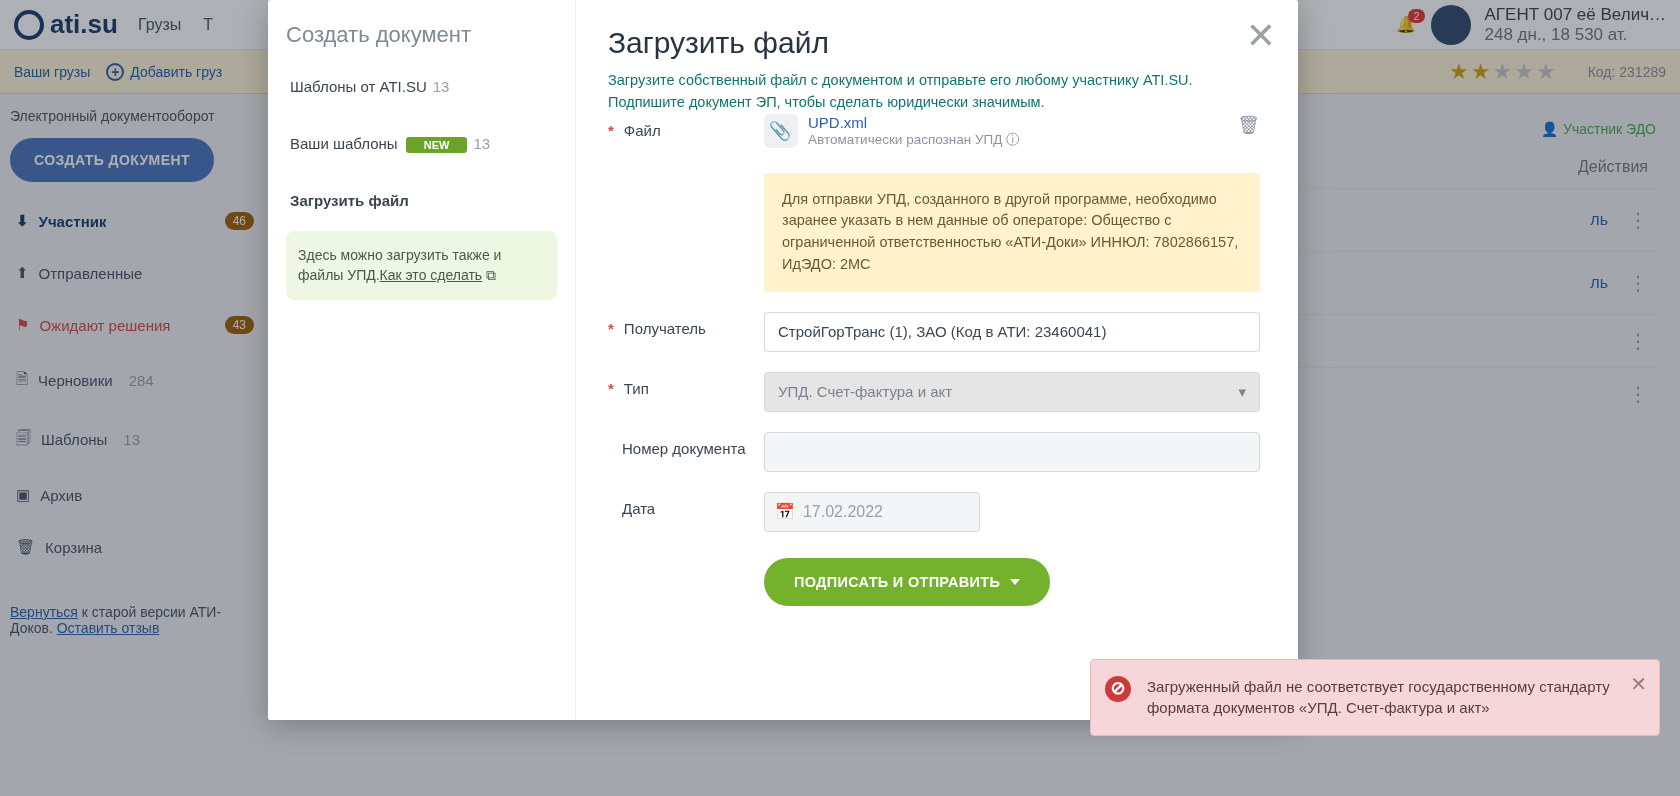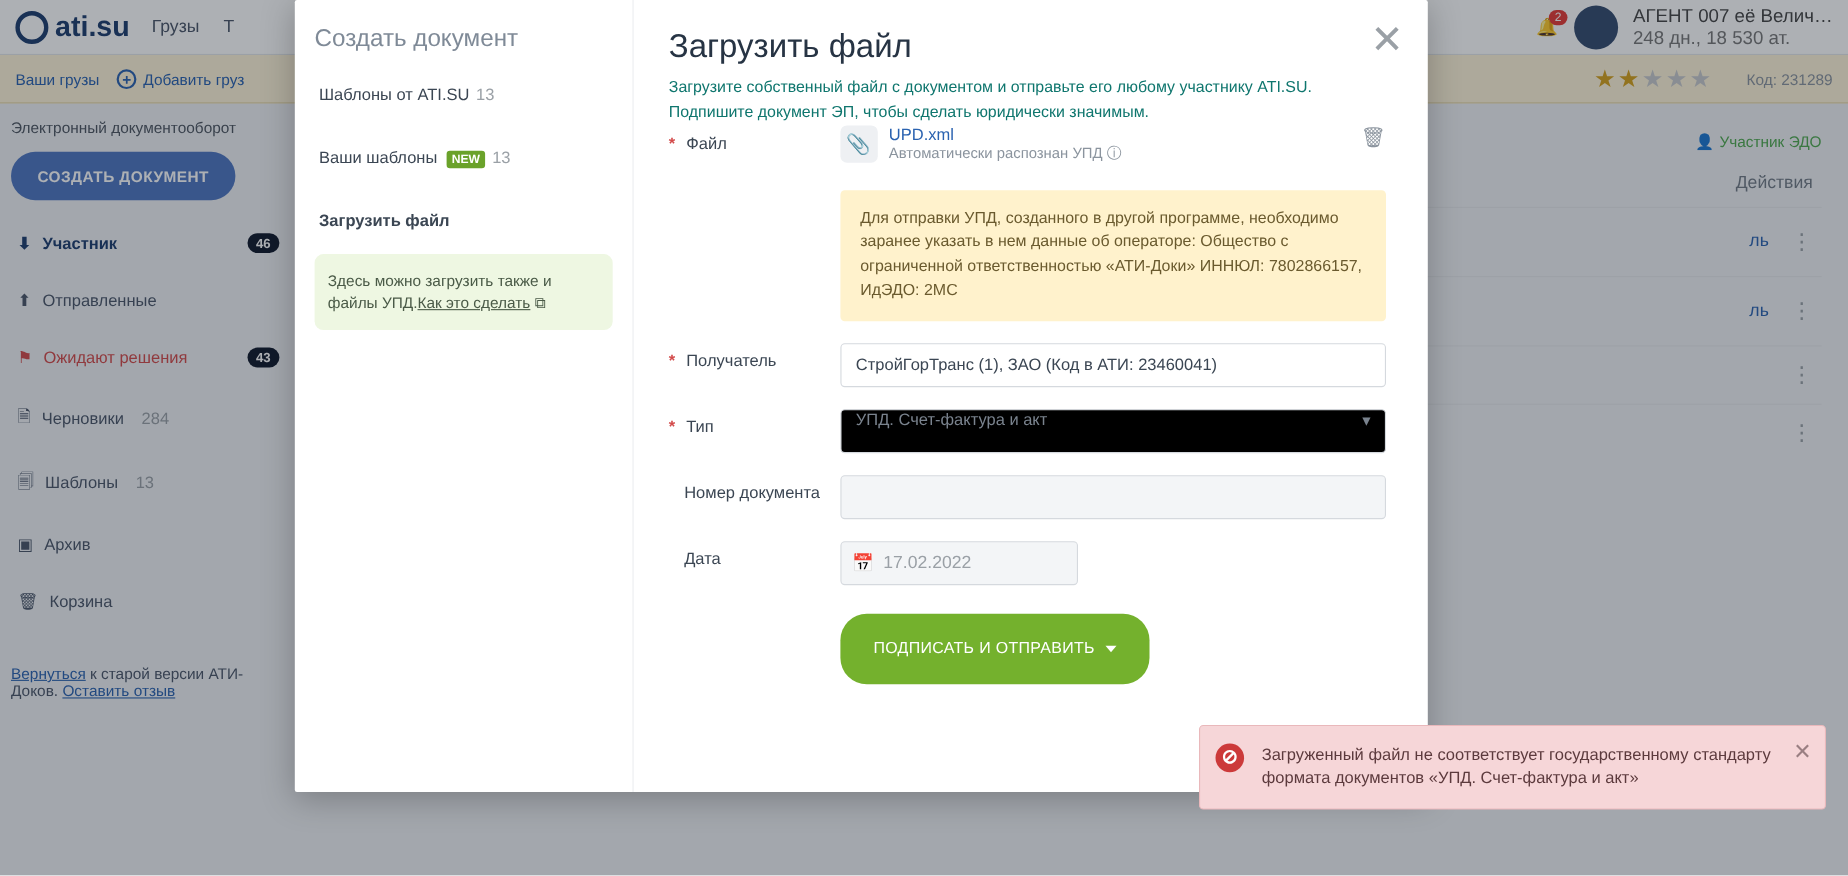--- a/index.html
+++ b/index.html
@@ -25,62 +25,62 @@
 .stars .grey{color:#c8cacc}
 
 .body{display:flex;height:calc(100% - 94px)}
 .leftcol{width:270px;padding:14px 10px}
 .edo-title{font-size:14px;color:#4d5560;margin-bottom:14px}
 .create-btn{background:#4e76c1;color:#fff;border:none;border-radius:22px;padding:14px 24px;font-size:14px;font-weight:600;letter-spacing:.4px;cursor:pointer}
 .sidemenu{margin-top:22px;display:flex;flex-direction:column;gap:18px;font-size:15px}
 .sideitem{display:flex;align-items:center;gap:10px;color:#4a5568;cursor:pointer;padding:8px 6px;border-radius:6px}
 .sideitem.active{color:#1d3c6e;font-weight:700}
 .sideitem.wait{color:#d34b4b}
-.badge{margin-left:auto;background:#0f172a;color:#fff;border-radius:12px;font-size:12px;padding:2px 8px;font-weight:700}
+.badge{margin-left:auto;background:#a16207;color:#fff;border-radius:12px;font-size:12px;padding:2px 8px;font-weight:400}
 .count-grey{margin-left:6px;color:#9aa0a6}
 .foot-left{margin-top:40px;font-size:14px;color:#4a5568}
 .foot-left a{color:#2a62b0;text-decoration:underline}
 
 .maincol{flex:1;padding:18px 24px}
 .partband{display:flex;justify-content:flex-end;align-items:center;height:34px;font-size:14px;color:#4fa94f}
 .table-head{display:flex;justify-content:flex-end;color:#717a85;padding:12px 8px}
 .row-stub{display:flex;justify-content:flex-end;align-items:center;padding:22px 8px;border-top:1px solid #e6e8eb;color:#2a62b0}
 .dots{color:#9aa0a6;margin-left:20px;font-size:20px;line-height:8px}
 
 .overlay{position:absolute;inset:0;background:rgba(20,28,40,.35)}
 .modal{position:absolute;top:0;left:268px;width:1030px;height:720px;background:#fff;box-shadow:0 6px 30px rgba(0,0,0,.25);display:flex;border-radius:2px}
 .mod-left{width:308px;border-right:1px solid #ebedf0;padding:22px 18px}
 .mod-left h2{font-size:22px;font-weight:400;color:#7f8a97;margin-bottom:22px}
 .mod-nav{display:flex;flex-direction:column;gap:24px;}
 .mod-nav-item{font-size:15px;color:#3b4653;cursor:pointer;padding:8px 4px}
 .mod-nav-item.sel{font-weight:700;background:#fff;position:relative}
 .mod-nav-item .grey{color:#9aa0a6;margin-left:6px;font-weight:400}
-.new-pill{background:#6aa22a;color:#fff;font-size:11px;font-weight:700;border-radius:3px;padding:2px 5px;margin-left:4px}
+.new-pill{background:#6aa22a;color:#fff;font-size:11px;font-weight:700;border-radius:3px;padding:2px 18px;margin-left:4px}
 .hintbox{margin-top:14px;background:#eef7e2;border-radius:8px;padding:14px 12px;font-size:14px;color:#4a5a47;line-height:1.45}
 .hintbox a{color:#4a5a47;text-decoration:underline}
 
 .mod-right{flex:1;padding:26px 38px 26px 32px;position:relative}
 .close-x{position:absolute;top:18px;right:22px;font-size:36px;color:#9aa0a6;cursor:pointer;line-height:1}
 .mr-title{font-size:30px;color:#273444;margin-bottom:10px}
 .mr-sub{font-size:14.5px;color:#0f766e;line-height:1.5;}
 .frow{display:flex;align-items:flex-start;margin-bottom:20px}
 .flabel{width:156px;font-size:15px;color:#3b4653;padding-top:8px;display:flex;align-items:flex-start}
 .req{color:#d34b4b;margin-right:10px;font-weight:700}
 .fval{flex:1}
 .filecard{display:flex;align-items:flex-start;gap:10px}
 .clip{width:34px;height:34px;background:#eef0f3;border-radius:6px;display:flex;align-items:center;justify-content:center;font-size:18px;color:#7a838e}
 .fileinfo .fname{color:#2a62b0;font-size:15px}
 .fileinfo .fdesc{color:#8b949e;font-size:13.5px}
 .trash{margin-left:auto;color:#8b949e;cursor:pointer;font-size:18px}
 .warnbox{background:#fff2cc;border-radius:4px;padding:16px 18px;font-size:14.5px;color:#6a5a2e;line-height:1.5;margin-top:4px}
 .txt-input,.sel-input{width:100%;height:40px;border:1px solid #d5d9de;border-radius:4px;padding:0 13px;font-size:15px;color:#3b4653;background:#fff}
-.sel-input{background:#000000;display:flex;align-items:flex-start;justify-content:space-between;color:#7a838e}
+.sel-input{background:#e5e5e5;display:flex;align-items:center;justify-content:space-between;color:#7a838e}
 .numinput{background:#f3f5f7}
 .dateinput{width:216px;display:flex;align-items:center;gap:8px;background:#f3f5f7;border:1px solid #d5d9de;height:40px;border-radius:4px;padding:0 10px;color:#9aa0a6}
-.bigbtn{margin-top:6px;background:#74b12d;color:#fff;border:none;border-radius:24px;height:64px;padding:0 30px;font-size:14.5px;font-weight:400;letter-spacing:.3px;display:flex;align-items:center;gap:10px;cursor:pointer}
+.bigbtn{margin-top:6px;background:#74b12d;color:#fff;border:none;border-radius:24px;height:48px;padding:0 30px;font-size:14.5px;font-weight:700;letter-spacing:.3px;display:flex;align-items:center;gap:10px;cursor:pointer}
 .caret{width:0;height:0;border-left:5px solid transparent;border-right:5px solid transparent;border-top:6px solid #fff}
 
 .toast{position:absolute;right:20px;bottom:60px;width:570px;background:#f6d6d8;border:1px solid #e9b8bb;border-radius:4px;padding:16px 40px 16px 56px;font-size:15px;color:#5c3a3d;line-height:1.45}
 .toast .ex{position:absolute;left:14px;top:16px;width:26px;height:26px;border-radius:50%;background:#cc3a3a;color:#fff;display:flex;align-items:center;justify-content:center;font-weight:900;font-size:18px}
 .toast .tx{position:absolute;right:12px;top:10px;color:#9a7f82;cursor:pointer;font-size:20px}
 </style>
 </head>
 <body>
 
 <div class="page">

